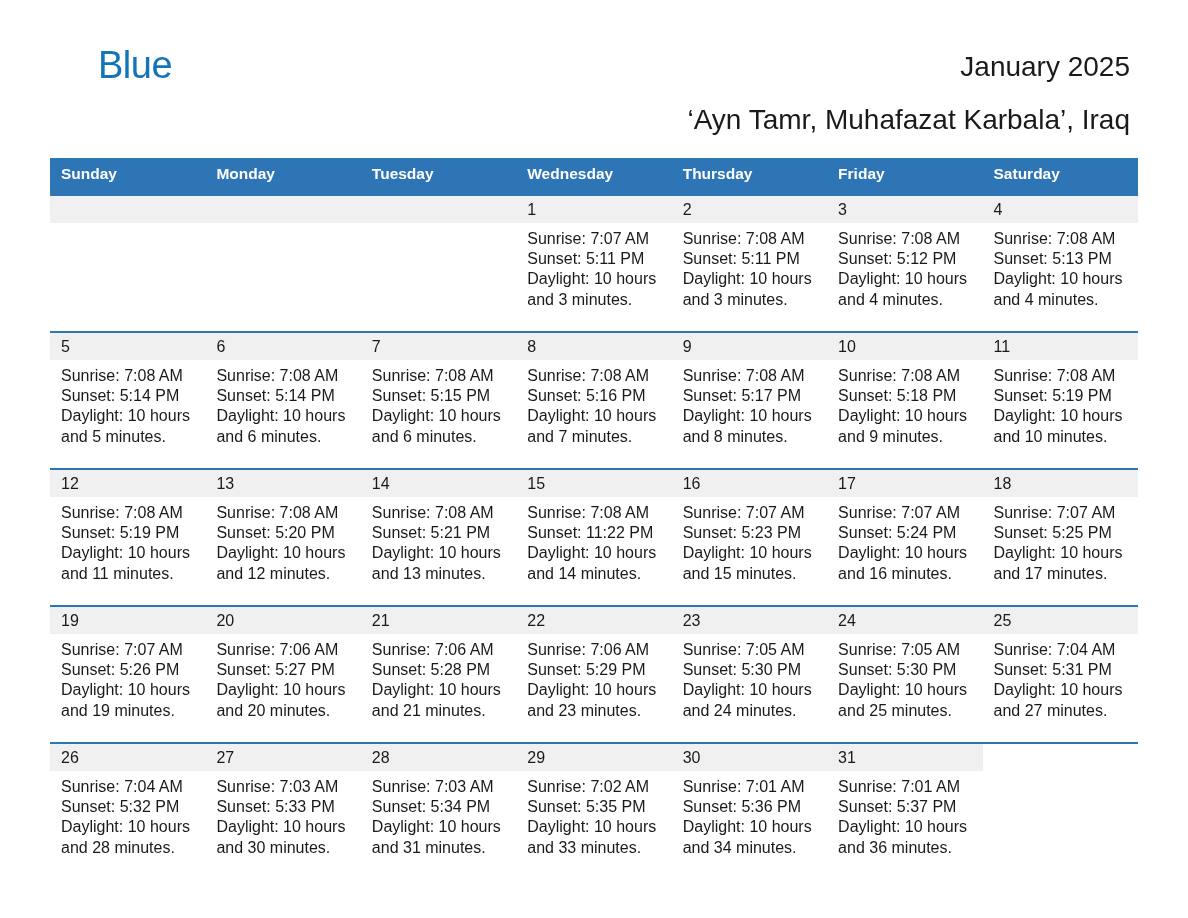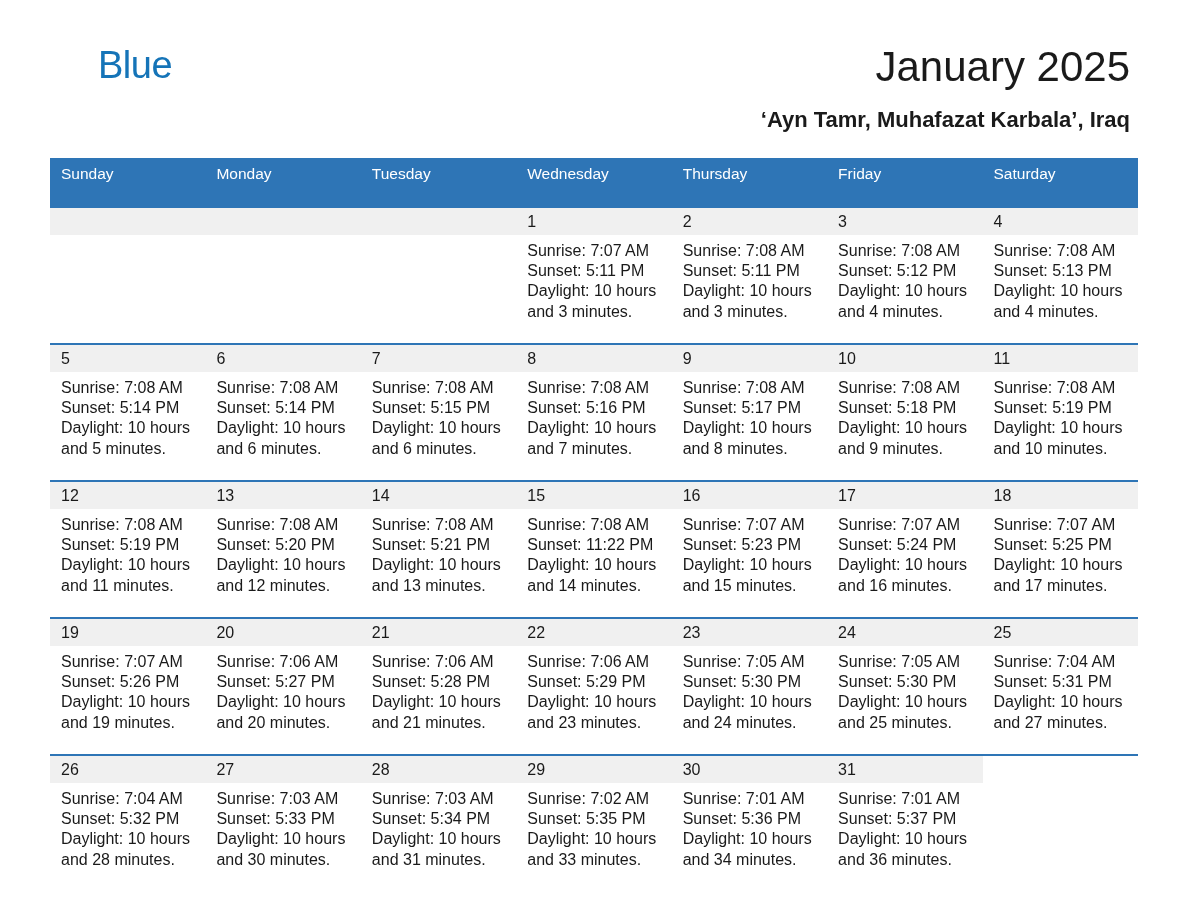--- a/index.html
+++ b/index.html
@@ -74,54 +74,53 @@
     white-space: nowrap;
   }
 
   .title-block {
     position: absolute;
     right: 8px;
     top: 0px;
     text-align: right;
   }
   .month-title {
-    font-size: 42px;
+    font-size: 28px;
     line-height: 54px;
     color: #1a1a1a;
     font-weight: normal;
     margin: 0;
     white-space: nowrap;
   }
   .location {
-    font-size: 22px;
+    font-size: 28px;
     line-height: 32px;
     color: #1a1a1a;
     margin: 10px 0 0 0;
     white-space: nowrap;
-    font-weight: bold;
   }
 
   
   .calendar {
     position: absolute;
     left: 50px;
     top: 158px;
     width: 1088px;
     border-collapse: collapse;
     table-layout: fixed;
   }
   .calendar col { width: 155.43px; }
 
   thead th {
     background: #2e75b6;
     color: #ffffff;
     font-size: 15.5px;
-    font-weight: normal;
+    font-weight: bold;
     text-align: left;
-    padding: 7px 0 25px 11px;
+    padding: 7px 0 13px 11px;
     height: 18px;
     border: none;
   }
 
   tbody tr.week {
     height: 135px;
   }
   tbody td {
     vertical-align: top;
     padding: 0;

